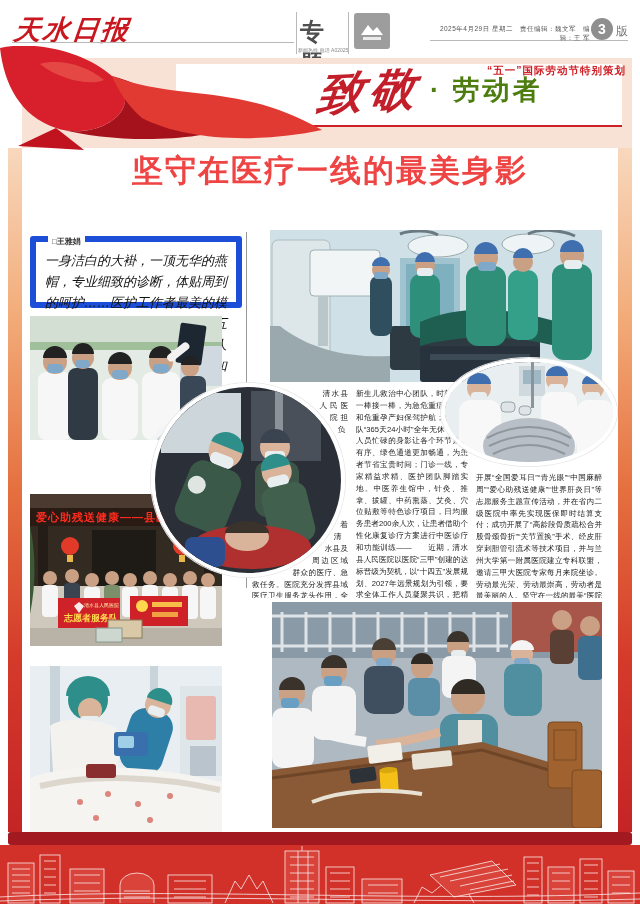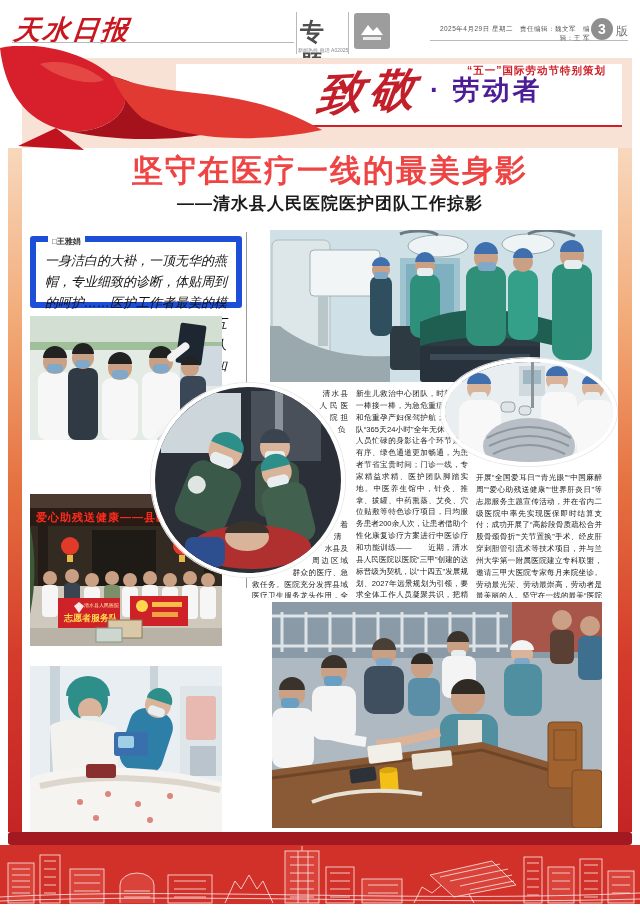--- a/index.html
+++ b/index.html
@@ -21,25 +21,25 @@
   .emblem svg{display:block;}
   .dateline{position:absolute;left:430px;top:25px;width:160px;font-size:6.5px;color:#555;
     text-align:right;letter-spacing:.5px;}
   .page-badge{position:absolute;left:591px;top:18px;width:22px;height:22px;border-radius:50%;
     background:#8f8f8f;color:#fff;font-size:14px;font-weight:bold;display:flex;align-items:center;justify-content:center;}
   .page-badge-label{position:absolute;left:616px;top:23px;font-size:12px;color:#777;}
 
   
   .peach-band{position:absolute;left:22px;top:58px;width:610px;height:90px;background:#f8e2d6;}
   .white-panel{position:absolute;left:176px;top:64px;width:446px;height:62px;background:#ffffff;}
-  .banner-tagline{position:absolute;right:34px;top:64px;font-size:10.5px;font-weight:bold;color:#cf2027;letter-spacing:1px;}
+  .banner-tagline{position:absolute;right:14px;top:64px;font-size:10.5px;font-weight:bold;color:#cf2027;letter-spacing:1px;}
   .banner-title{position:absolute;left:318px;top:68px;width:300px;display:flex;align-items:flex-end;}
   .title-script{font-family:"DejaVu Serif",serif;font-style:italic;font-weight:bold;font-size:46px;
     color:#c31f2a;transform:skewX(-10deg) rotate(-3deg);letter-spacing:5px;line-height:1;}
-  .title-rest{font-size:27px;font-weight:900;color:#4c1d95;letter-spacing:3px;padding-left:10px;padding-bottom:6px;}
+  .title-rest{font-size:27px;font-weight:900;color:#4d7c0f;letter-spacing:3px;padding-left:10px;padding-bottom:6px;}
   .red-rule{position:absolute;left:184px;top:125px;width:438px;height:2px;background:#cf2027;}
   .ribbon{position:absolute;left:0px;top:46px;width:330px;height:110px;}
 
   
   .headline{position:absolute;left:80px;top:150px;width:500px;text-align:center;
     font-size:31px;font-weight:900;color:#ef4444;letter-spacing:2px;}
   .subheadline{position:absolute;left:80px;top:192px;width:500px;text-align:center;
     font-size:17px;font-weight:bold;color:#1a1a1a;letter-spacing:1px;}
 
   
@@ -104,21 +104,20 @@
   <div class="red-rule"></div>
   <svg class="ribbon" viewBox="0 0 330 110">
     <path d="M0,2 C35,-6 85,6 112,30 C150,62 98,96 56,82 C20,70 4,38 0,2 Z" fill="#d7202b"></path>
     <path d="M56,82 C98,96 150,62 112,30 C158,42 186,72 238,80 C198,95 118,99 56,82 Z" fill="#a5121c"></path>
     <path d="M112,30 C180,56 238,36 322,84 C256,98 184,94 142,72 C126,58 117,42 112,30 Z" fill="#e03a33"></path>
     <path d="M18,100 L56,82 L84,104 Z" fill="#c1121f"></path>
     <path d="M40,18 C60,12 88,20 104,34 C90,40 60,34 40,18 Z" fill="#f06a5a" opacity="0.55"></path>
   </svg>
 
   <div class="headline">坚守在医疗一线的最美身影</div>
-  <div class="subheadline">——清水县人民医院医护团队工作掠影</div>
 
   <div class="lead-box">
     <div class="byline">□王雅娟</div>
     <div class="lead-text">一身洁白的大褂，一顶无华的燕帽，专业细致的诊断，体贴周到的呵护……医护工作者最美的模样，是在无私奉献中绽放！“五一”劳动节即将到来，清水县人民医院医护人员、工作人员一如既往坚守在门诊、守候在病房、忙碌在急诊……用辛勤劳动呵护一方百姓健康。</div>
   </div>
   <div class="col-rule"></div>
 
   <div class="photo" style="left:270px;top:230px;width:332px;height:152px;">
     <svg width="332" height="152" viewBox="0 0 332 152">
       <rect width="332" height="152" fill="#cfe0e6"></rect>

